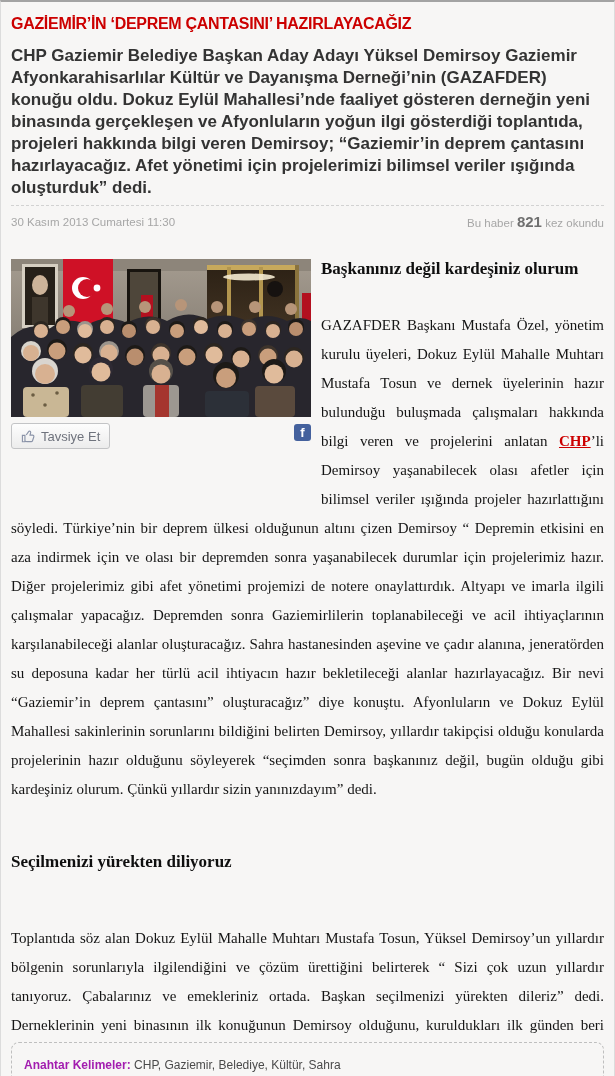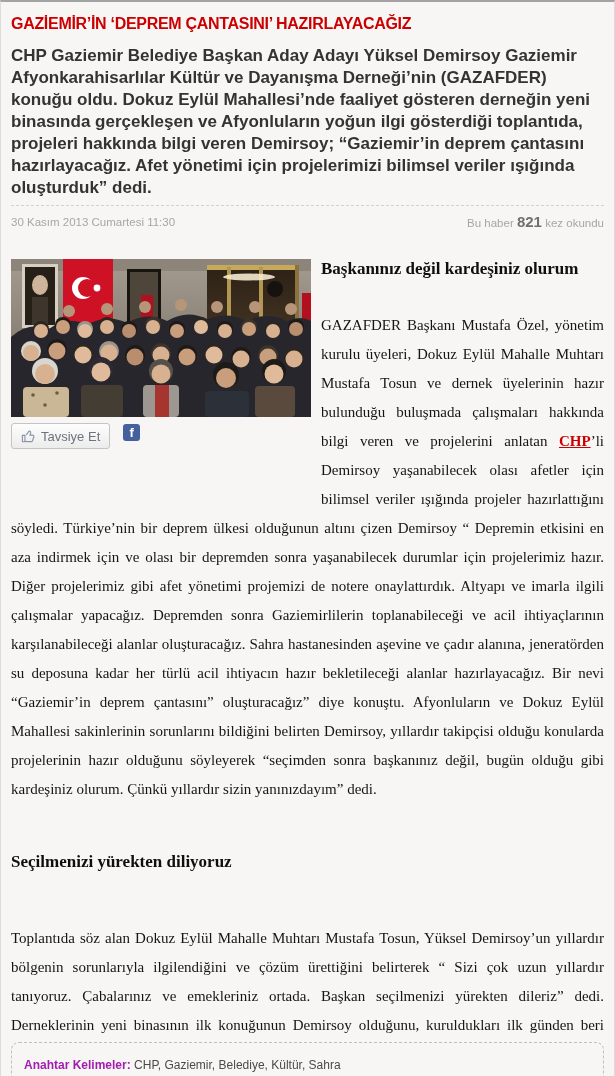--- a/index.html
+++ b/index.html
@@ -49,21 +49,21 @@
     font-family:"Liberation Serif", serif;
     font-size:15px; line-height:29px;
     color:#151515;
     text-align:justify;
   }
   .article::after { content:""; display:block; clear:both; }
 
   .media { float:left; width:300px; margin:2px 10px 40px 0; }
   .photo { width:300px; height:158px; display:block; background:#6e675e; }
 
-  .fb-row { margin-top:6px; display:flex; align-items:flex-start; font-family:"Liberation Sans", sans-serif; }
+  .fb-row { margin-top:6px; display:flex; align-items:flex-start; font-family:"Liberation Sans", sans-serif;justify-content:space-between; }
   .fb-like {
     height:26px; display:inline-flex; align-items:center; gap:5px;
     padding:0 9px;
     background:linear-gradient(#fdfdfd,#ececec);
     border:1px solid #c3c4c6; border-radius:3px;
     color:#6f737d; font-size:13px; font-family:"Liberation Sans", sans-serif;
     cursor:pointer;
   }
   .fb-signup { margin-left:13px; display:flex; gap:8px; padding-top:1px; }
   .fb-logo {

